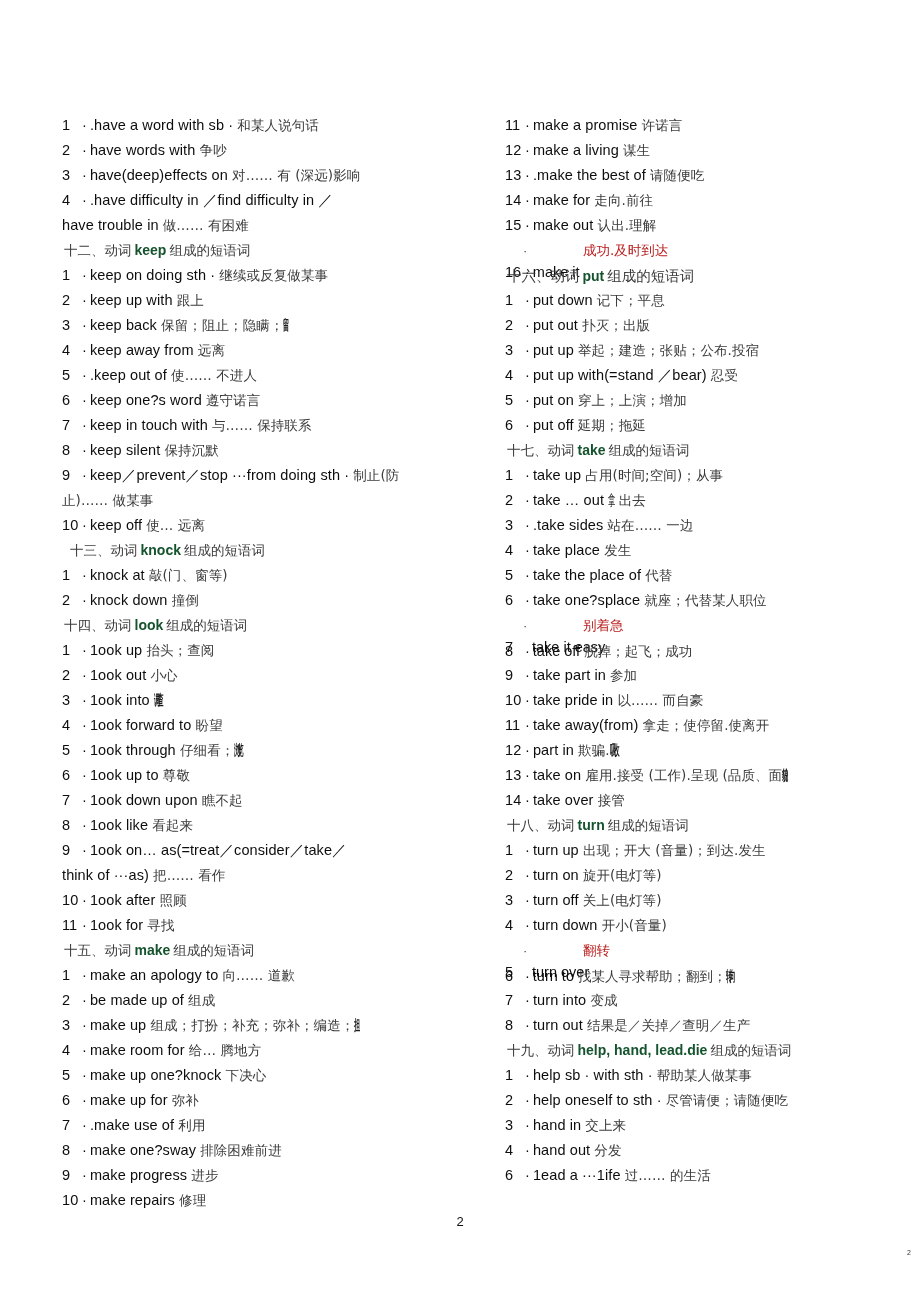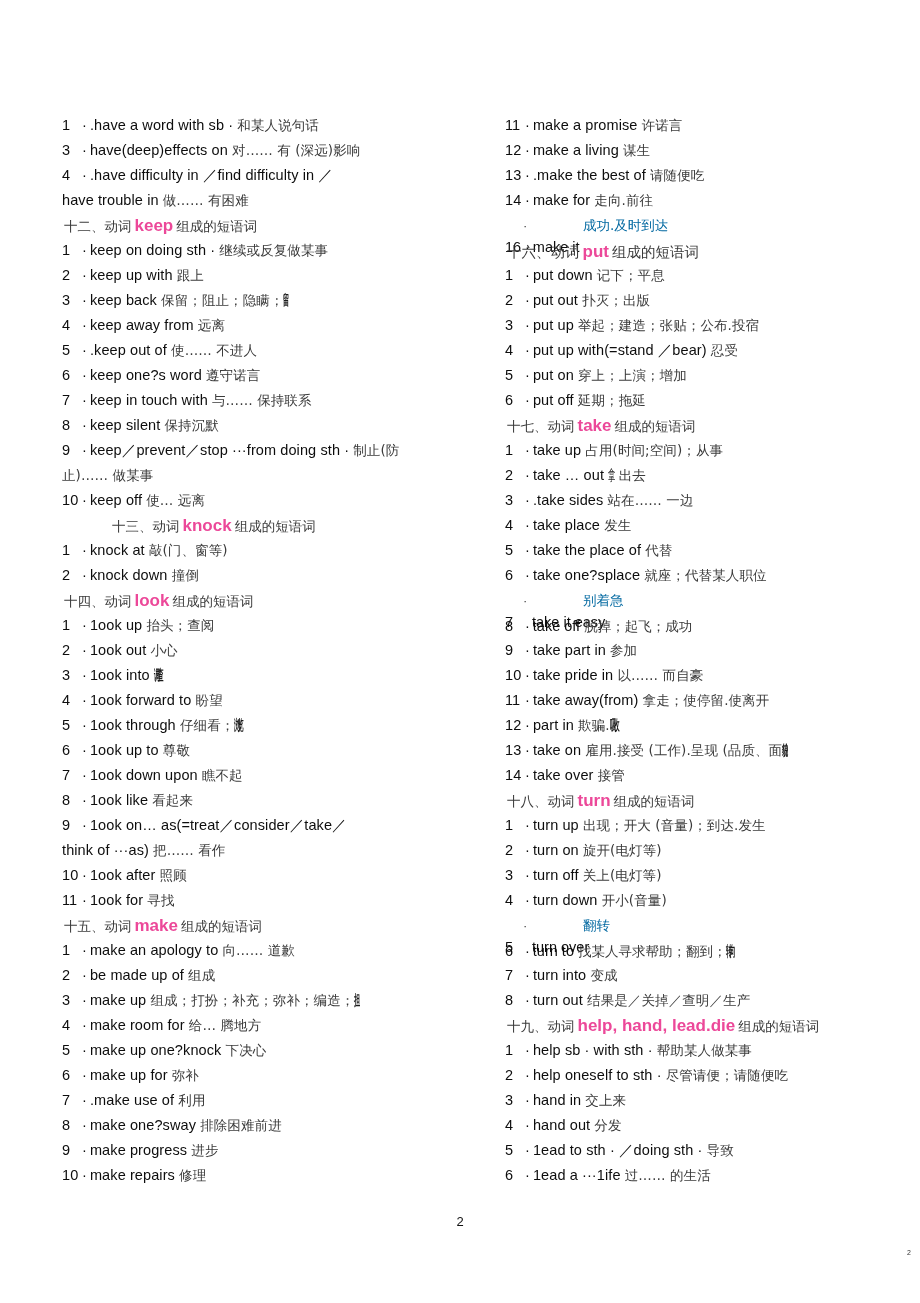--- a/index.html
+++ b/index.html
@@ -65,25 +65,25 @@
     line-height: 25px;
     font-size: 13.5px;
     white-space: nowrap;
     color: #3a3a3a;
     font-family: "DejaVu Sans", "Liberation Sans", sans-serif;
     padding-left: 2px;
   }
   .section .verb {
     font-family: "Liberation Sans", "DejaVu Sans", sans-serif;
     font-weight: bold;
-    color: #ec4899;
-    font-size: 17px;
+    color: #14532d;
+    font-size: 14px;
     padding: 0 3px;
   }
-  .section-indent { padding-left: 8px; margin-left: 42px; }
+  .section-indent { padding-left: 8px; }
 
   
   .cont { padding-left: 0; }
 
   
   .overlap {
     position: relative;
     height: 50px;
   }
   .overlap > .lay {
@@ -96,21 +96,21 @@
   .overlap .lay-stray {
     top: 0;
     left: 18px;
     font-size: 13px;
     color: #444;
   }
   .overlap .lay-gloss {
     top: 0;
     left: 78px;
     font-size: 13.5px;
-    color: #0369a1;
+    color: #b91c1c;
     font-family: "DejaVu Sans", "Liberation Sans", sans-serif;
   }
   .overlap .lay-a { top: 22px; left: 0; }
   .overlap .lay-b { top: 26px; left: 0; }
 
   
   .squeeze {
     display: inline-block;
     transform: scaleX(0.42);
     transform-origin: left center;
@@ -147,20 +147,21 @@
     color: #333;
     font-family: "Liberation Sans", "DejaVu Sans", sans-serif;
   }
 </style>
 </head>
 <body>
 
 <div class="page">
   <div class="col col-left" id="col-left">
       <div class="line"><span class="num en">1</span><span class="dot en">·</span><span class="en">.have a word with sb</span> <span class="en">·</span> <span class="cn">和某人说句话</span></div>
+      <div class="line"><span class="num en">2</span><span class="dot en">·</span><span class="en">have words with</span> <span class="cn">争吵</span></div>
       <div class="line"><span class="num en">3</span><span class="dot en">·</span><span class="en">have(deep)effects on</span> <span class="cn">对…… 有 (深远)影响</span></div>
       <div class="line"><span class="num en">4</span><span class="dot en">·</span><span class="en">.have difficulty in ／find difficulty in ／</span> </div>
       <div class="line cont"><span class="en">have trouble in</span> <span class="cn">做…… 有困难</span></div>
       <div class="section"><span>十二、动词</span><span class="verb">keep</span><span>组成的短语词</span></div>
       <div class="line"><span class="num en">1</span><span class="dot en">·</span><span class="en">keep on doing sth</span> <span class="en">·</span> <span class="cn">继续或反复做某事</span></div>
       <div class="line"><span class="num en">2</span><span class="dot en">·</span><span class="en">keep up with</span> <span class="cn">跟上</span></div>
       <div class="line"><span class="num en">3</span><span class="dot en">·</span><span class="en">keep back</span> <span class="cn">保留；阻止；隐瞒；</span><span class="squeeze">留</span></div>
       <div class="line"><span class="num en">4</span><span class="dot en">·</span><span class="en">keep away from</span> <span class="cn">远离</span></div>
       <div class="line"><span class="num en">5</span><span class="dot en">·</span><span class="en">.keep out of</span> <span class="cn">使…… 不进人</span></div>
       <div class="line"><span class="num en">6</span><span class="dot en">·</span><span class="en">keep one?s word</span> <span class="cn">遵守诺言</span></div>
@@ -195,20 +196,21 @@
       <div class="line"><span class="num en">7</span><span class="dot en">·</span><span class="en">.make use of</span> <span class="cn">利用</span></div>
       <div class="line"><span class="num en">8</span><span class="dot en">·</span><span class="en">make one?sway</span> <span class="cn">排除困难前进</span></div>
       <div class="line"><span class="num en">9</span><span class="dot en">·</span><span class="en">make progress</span> <span class="cn">进步</span></div>
       <div class="line"><span class="num en">10</span><span class="dot en">·</span><span class="en">make repairs</span> <span class="cn">修理</span></div>
     </div>
   <div class="col col-right" id="col-right">
       <div class="line"><span class="num en">11</span><span class="dot en">·</span><span class="en">make a promise</span> <span class="cn">许诺言</span></div>
       <div class="line"><span class="num en">12</span><span class="dot en">·</span><span class="en">make a living</span> <span class="cn">谋生</span></div>
       <div class="line"><span class="num en">13</span><span class="dot en">·</span><span class="en">.make the best of</span> <span class="cn">请随便吃</span></div>
       <div class="line"><span class="num en">14</span><span class="dot en">·</span><span class="en">make for</span> <span class="cn">走向.前往</span></div>
+      <div class="line"><span class="num en">15</span><span class="dot en">·</span><span class="en">make out</span> <span class="cn">认出.理解</span></div>
       <div class="overlap">
         <div class="lay lay-stray en">·</div>
         <div class="lay lay-gloss">成功.及时到达</div>
         <div class="lay lay-a"><span class="num en">16</span><span class="dot en">·</span><span class="en">make it</span> </div>
         <div class="lay lay-b section"><span>十六、动词</span><span class="verb">put</span><span>组成的短语词</span></div>
       </div>
       <div class="line"><span class="num en">1</span><span class="dot en">·</span><span class="en">put down</span> <span class="cn">记下；平息</span></div>
       <div class="line"><span class="num en">2</span><span class="dot en">·</span><span class="en">put out</span> <span class="cn">扑灭；出版</span></div>
       <div class="line"><span class="num en">3</span><span class="dot en">·</span><span class="en">put up</span> <span class="cn">举起；建造；张贴；公布.投宿</span></div>
       <div class="line"><span class="num en">4</span><span class="dot en">·</span><span class="en">put up with(=stand ／bear)</span> <span class="cn">忍受</span></div>
@@ -244,19 +246,18 @@
         <div class="lay lay-a"><span class="num en">5</span><span class="dot en">&nbsp;</span><span class="en">turn over</span> </div>
         <div class="lay lay-b"><span class="num en">6</span><span class="dot en">·</span><span class="en">turn to</span> <span class="cn">找某人寻求帮助；翻到；</span><span class="squeeze">转向</span></div>
       </div>
       <div class="line"><span class="num en">7</span><span class="dot en">·</span><span class="en">turn into</span> <span class="cn">变成</span></div>
       <div class="line"><span class="num en">8</span><span class="dot en">·</span><span class="en">turn out</span> <span class="cn">结果是／关掉／查明／生产</span></div>
       <div class="section"><span>十九、动词</span><span class="verb">help, hand, lead.die</span><span>组成的短语词</span></div>
       <div class="line"><span class="num en">1</span><span class="dot en">·</span><span class="en">help sb · with sth</span> <span class="en">·</span> <span class="cn">帮助某人做某事</span></div>
       <div class="line"><span class="num en">2</span><span class="dot en">·</span><span class="en">help oneself to sth</span> <span class="en">·</span> <span class="cn">尽管请便；请随便吃</span></div>
       <div class="line"><span class="num en">3</span><span class="dot en">·</span><span class="en">hand in</span> <span class="cn">交上来</span></div>
       <div class="line"><span class="num en">4</span><span class="dot en">·</span><span class="en">hand out</span> <span class="cn">分发</span></div>
-      <div class="line"><span class="num en">5</span><span class="dot en">·</span><span class="en">1ead to sth · ／doing sth</span> <span class="en">·</span> <span class="cn">导致</span></div>
       <div class="line"><span class="num en">6</span><span class="dot en">·</span><span class="en">1ead a ···1ife</span> <span class="cn">过…… 的生活</span></div>
     </div>
 
   <div class="page-number">2</div>
   <div class="corner-mark">2</div>
 </div>
 
 </body></html>

